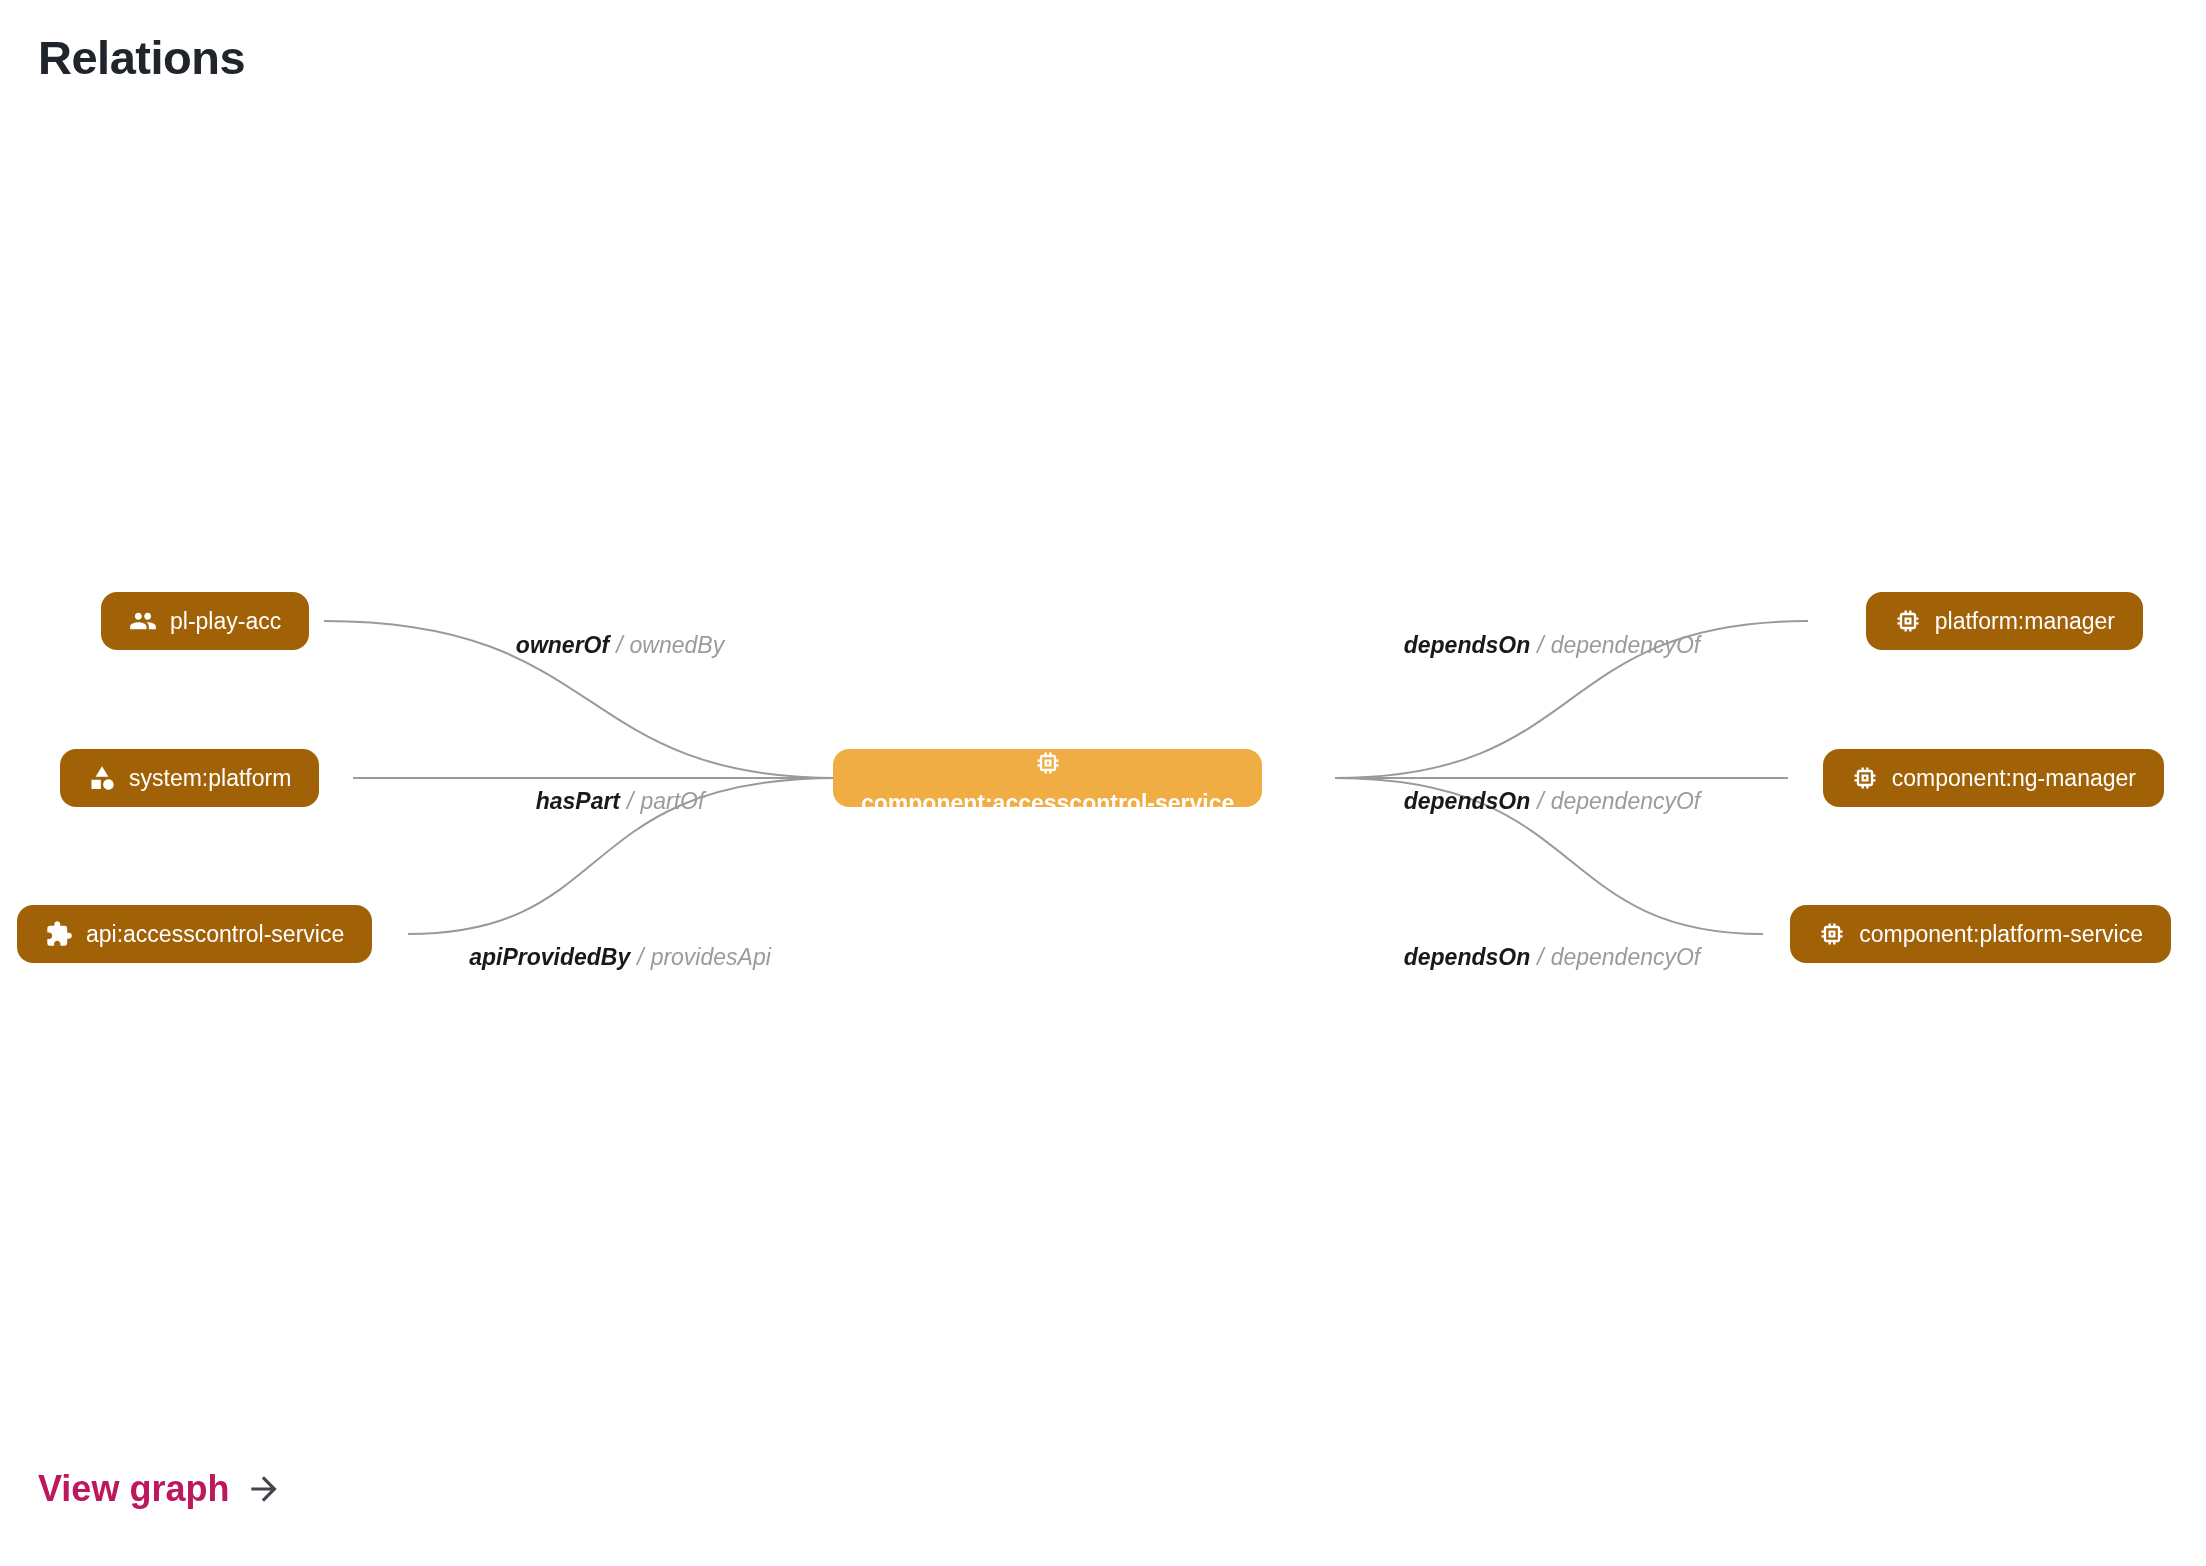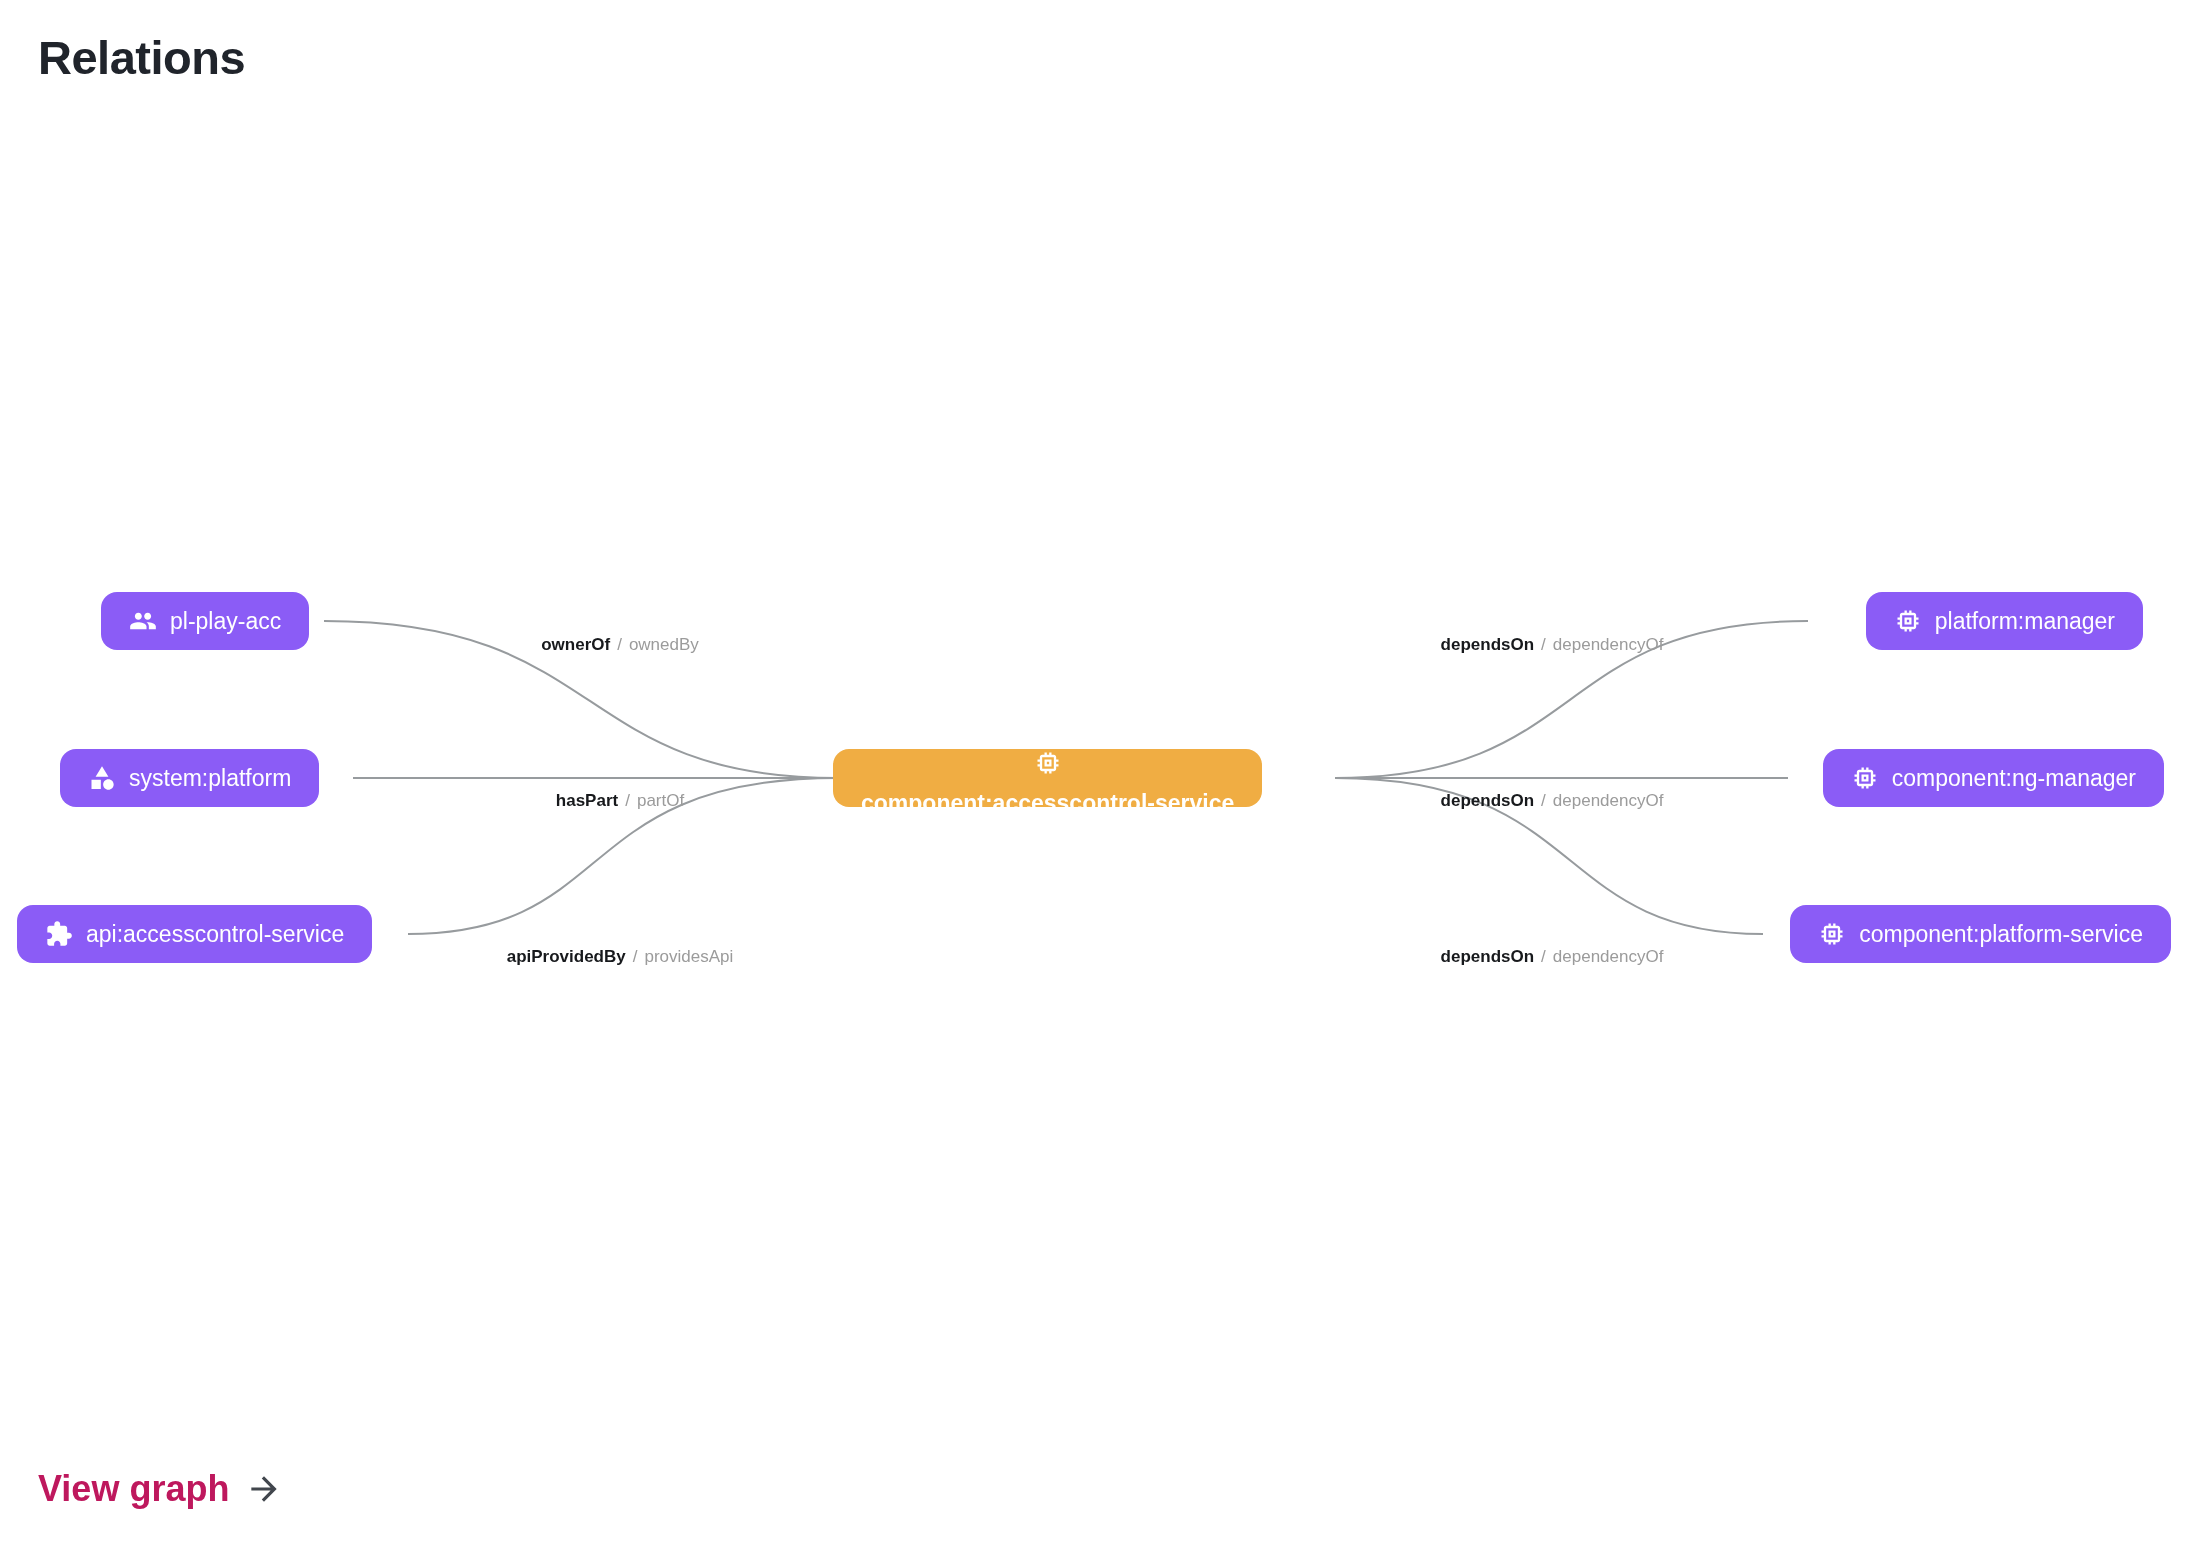--- a/index.html
+++ b/index.html
@@ -38,29 +38,30 @@
     align-items: center;
     gap: 13px;
     padding: 0 28px;
     border-radius: 16px;
     color: #ffffff;
     font-size: 23px;
     white-space: nowrap;
     cursor: pointer;
     box-sizing: border-box;
   }
-  .node.blue { background: #8b5cf6; }
+  .node.blue { background: #a16207; }
   .node.orange { background: #f0ad43; font-weight: 700; flex-direction: column; }
   .node-icon { display: inline-flex; align-items: center; }
   .node-icon svg { width: 28px; height: 28px; fill: #ffffff; }
   .edge-label {
     position: absolute;
     transform: translate(-50%, -50%);
     white-space: nowrap;
-    font-size: 17px;
+    font-size: 23px;
+    font-style: italic;
   }
   .edge-label .lp { color: #17191c; font-weight: 600; }
   .edge-label .ls { color: #9b9b9b; font-weight: 400; }
   .edge-label .sep { margin: 0 7px; }
   .view-graph {
     position: absolute;
     left: 38px;
     top: 1468px;
     display: inline-flex;
     align-items: center;

